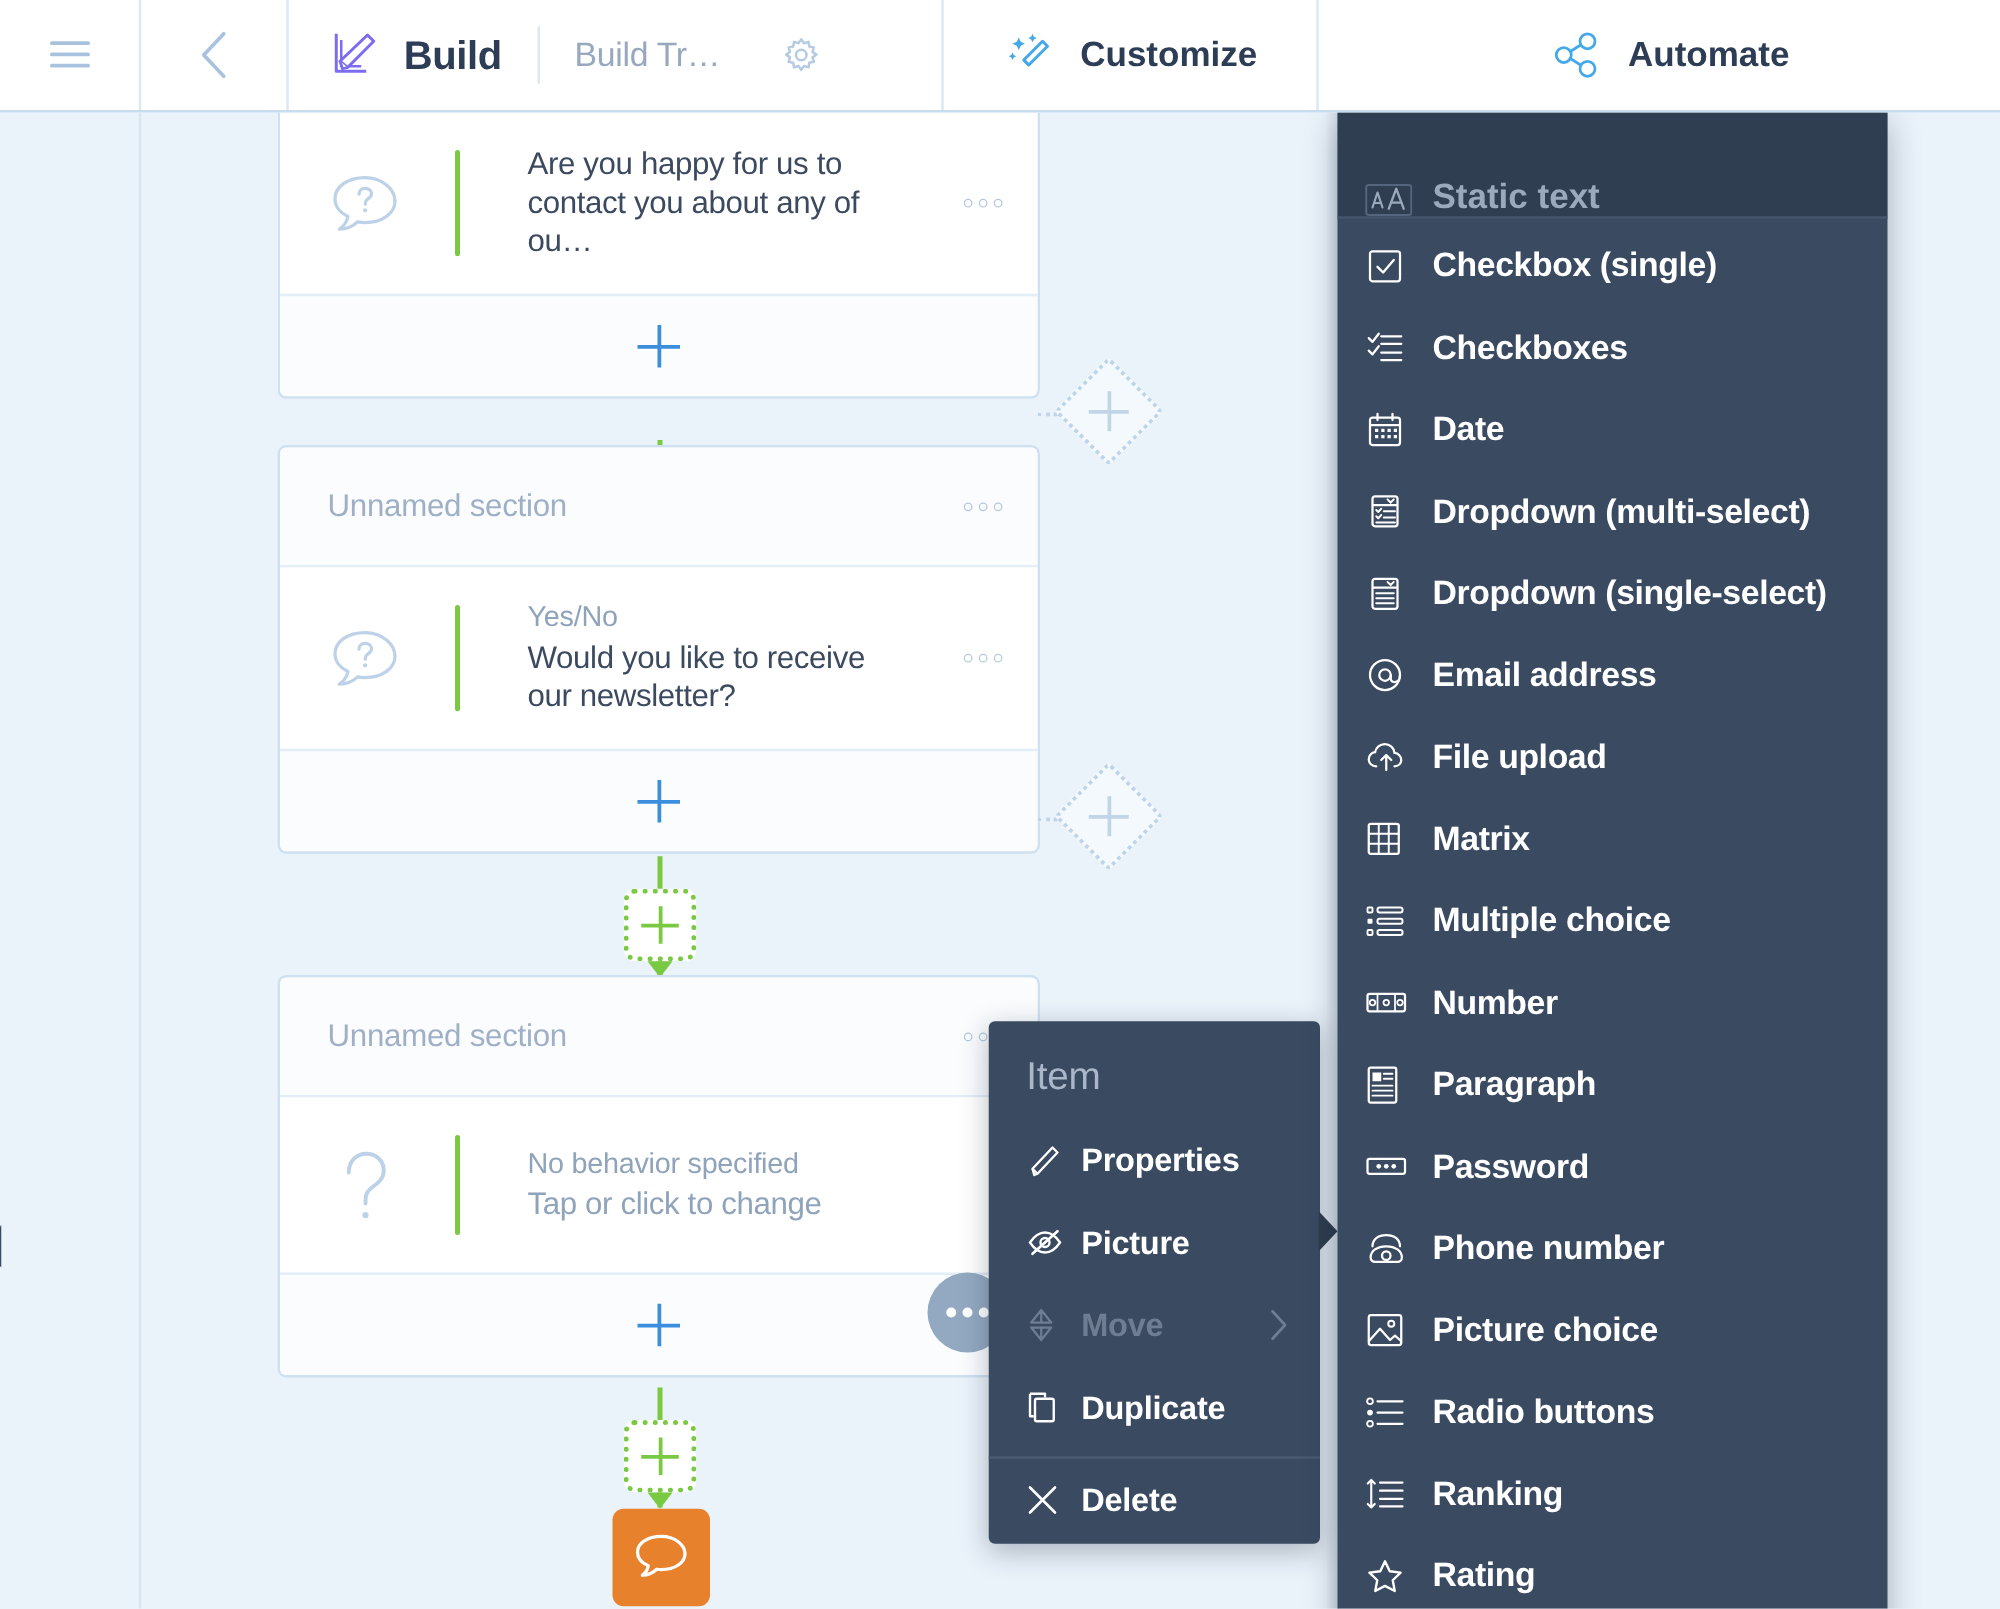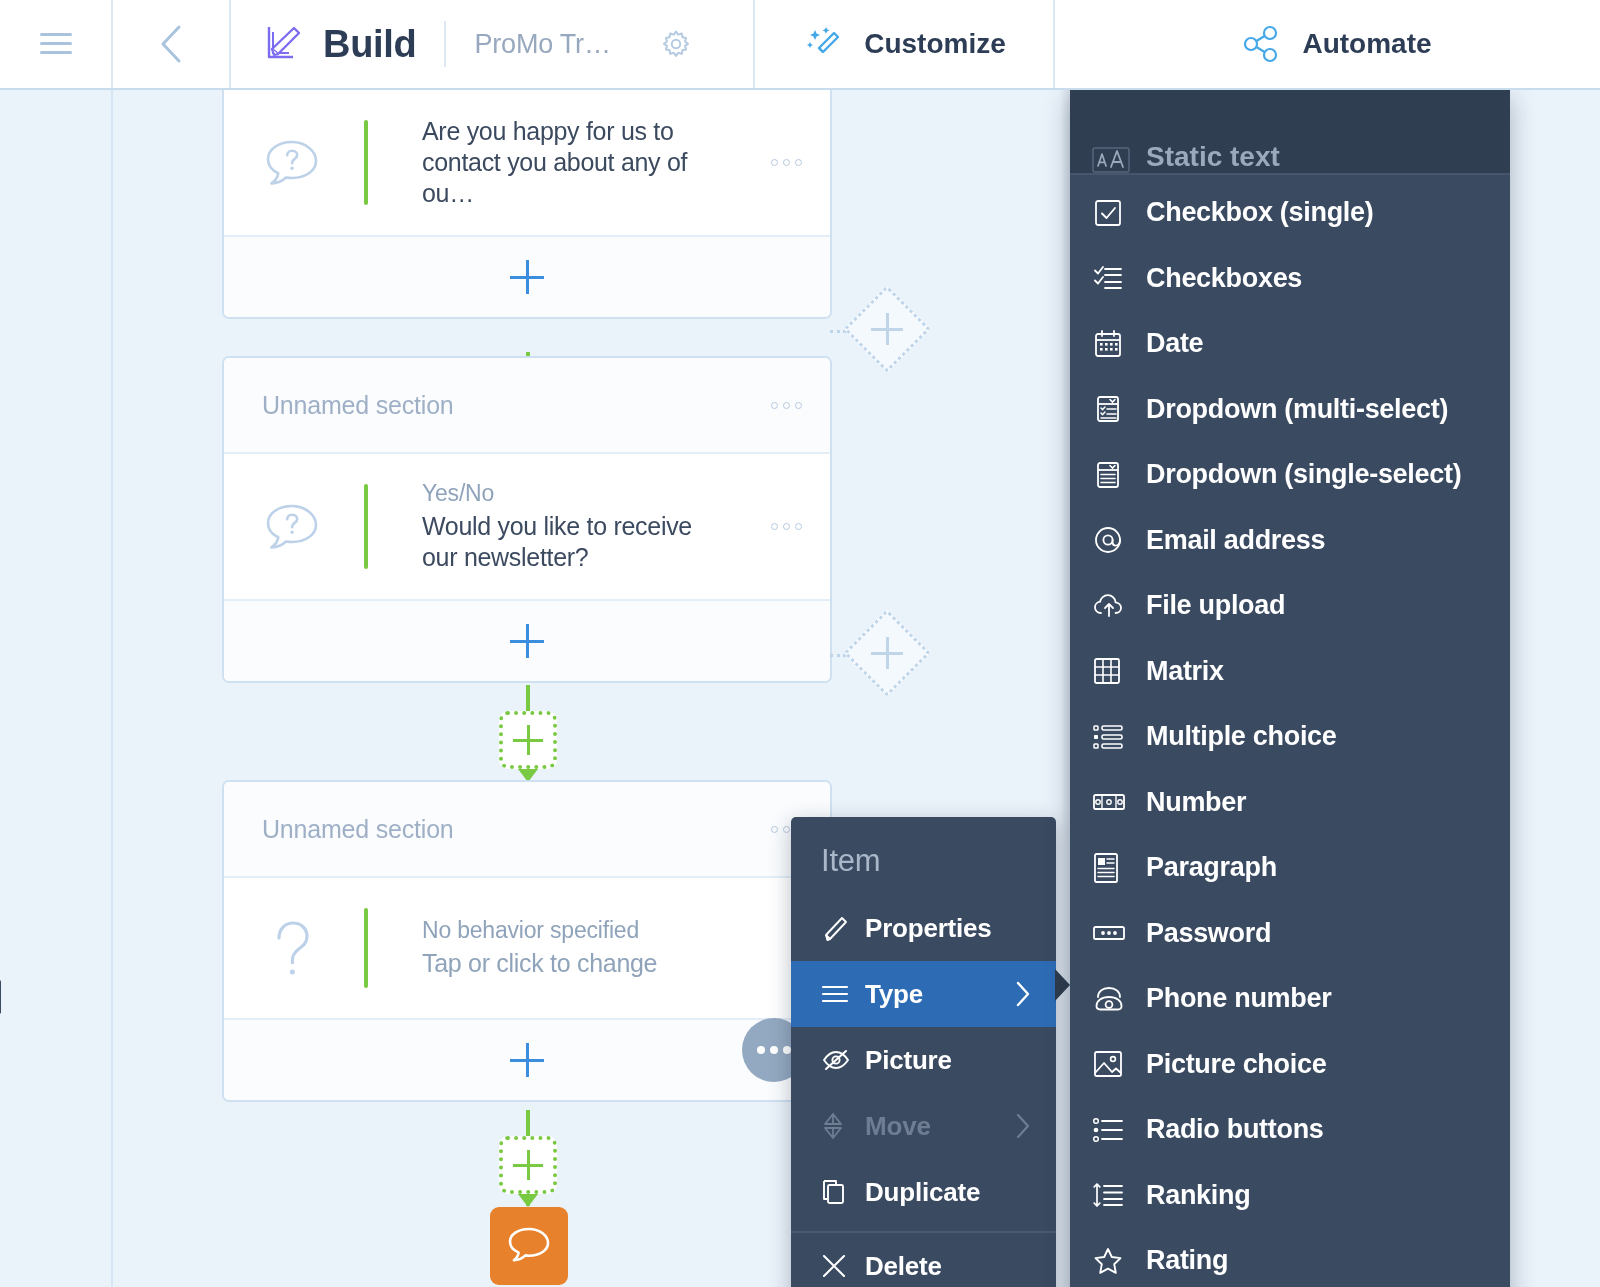--- a/index.html
+++ b/index.html
@@ -38,21 +38,21 @@
   }
   .hamburger-ico i:nth-child(1){ top: 0; }
   .hamburger-ico i:nth-child(2){ top: 9px; }
   .hamburger-ico i:nth-child(3){ top: 18px; }
 
   .chev-left { width: 26px; height: 40px; }
   .chev-left svg { display: block; }
 
   .build-ico { width: 42px; height: 42px; margin-right: 18px; flex: 0 0 auto; }
   .build-label {
-    font-size: 38px; font-weight: bold; color: #2d3d55; letter-spacing: -0.3px;
+    font-size: 32px; font-weight: bold; color: #2d3d55; letter-spacing: -0.3px;
   }
   .tb-sep {
     width: 2px; height: 46px; background: #dce9f5; margin: 0 28px;
   }
   .form-name {
     font-size: 27px; color: #97a8bf; letter-spacing: -0.2px;
   }
   .gear-ico { width: 34px; height: 34px; margin-left: 48px; }
 
   .wand-ico { width: 44px; height: 40px; }
@@ -276,21 +276,21 @@
       <span class="build-ico">
         <svg width="42" height="42" viewBox="0 0 42 42" fill="none">
           <path d="M6 4 L6 34 L30 34" stroke="#7b6cf0" stroke-width="2.4" stroke-linejoin="round"></path>
           <path d="M10 9 L10 30 L26 30" stroke="#7b6cf0" stroke-width="2" stroke-linejoin="round"></path>
           <path d="M9 26 L31 5 L36 10 L15 31 Z" stroke="#7b6cf0" stroke-width="2.4" stroke-linejoin="round" fill="#fff"></path>
           <path d="M9 26 L11 32 L15 31" stroke="#7b6cf0" stroke-width="2.2" stroke-linejoin="round" fill="#fff"></path>
         </svg>
       </span>
       <span class="build-label">Build</span>
       <span class="tb-sep"></span>
-      <span class="form-name">ProMo Tr…</span>
+      <span class="form-name">Build Tr…</span>
       <span class="gear-ico">
         <svg width="34" height="34" viewBox="0 0 34 34" fill="none">
           <circle cx="17" cy="17" r="4.2" stroke="#b5cbe2" stroke-width="2"></circle>
           <path d="M17 4.5 l2.2 3.1 3.6-1.1 .6 3.7 3.7 .7 -1.1 3.6 3.1 2.2 -3.1 2.2 1.1 3.6 -3.7 .7 -.6 3.7 -3.6-1.1 -2.2 3.1 -2.2-3.1 -3.6 1.1 -.6-3.7 -3.7-.7 1.1-3.6 -3.1-2.2 3.1-2.2 -1.1-3.6 3.7-.7 .6-3.7 3.6 1.1z" stroke="#b5cbe2" stroke-width="2" stroke-linejoin="round"></path>
         </svg>
       </span>
     </div>
 
     <div class="tb-cell tb-customize">
       <span class="wand-ico">
@@ -465,33 +465,20 @@
       <div class="ctx-item">
         <span class="ci-ico">
           <svg width="30" height="30" viewBox="0 0 30 30" fill="none">
             <path d="M5 22 L21 5 L25 9 L9 26 Z" stroke="#fff" stroke-width="1.9" stroke-linejoin="round"></path>
             <path d="M5 22 L6.4 27 L9 26" stroke="#fff" stroke-width="1.9" stroke-linejoin="round"></path>
           </svg>
         </span>
         <span class="ci-lbl">Properties</span>
       </div>
 
-      <div class="ctx-item active">
-        <span class="ci-ico">
-          <svg width="28" height="22" viewBox="0 0 28 22" fill="none">
-            <path d="M2 4 H26 M2 11 H26 M2 18 H26" stroke="#fff" stroke-width="2.1" stroke-linecap="round"></path>
-          </svg>
-        </span>
-        <span class="ci-lbl">Type</span>
-        <span class="ci-arrow">
-          <svg width="16" height="26" viewBox="0 0 16 26" fill="none">
-            <path d="M3 2 L13 13 L3 24" stroke="#fff" stroke-width="2.4" stroke-linecap="round" stroke-linejoin="round"></path>
-          </svg>
-        </span>
-      </div>
 
       <div class="ctx-item">
         <span class="ci-ico">
           <svg width="30" height="24" viewBox="0 0 30 24" fill="none">
             <path d="M3 12 C7 6 11 4 15 4 C19 4 23 6 27 12 C23 18 19 20 15 20 C11 20 7 18 3 12 Z" stroke="#fff" stroke-width="1.9"></path>
             <circle cx="15" cy="12" r="3.6" stroke="#fff" stroke-width="1.9"></circle>
             <path d="M5 21 L25 3" stroke="#fff" stroke-width="2.1" stroke-linecap="round"></path>
           </svg>
         </span>
         <span class="ci-lbl">Picture</span>

